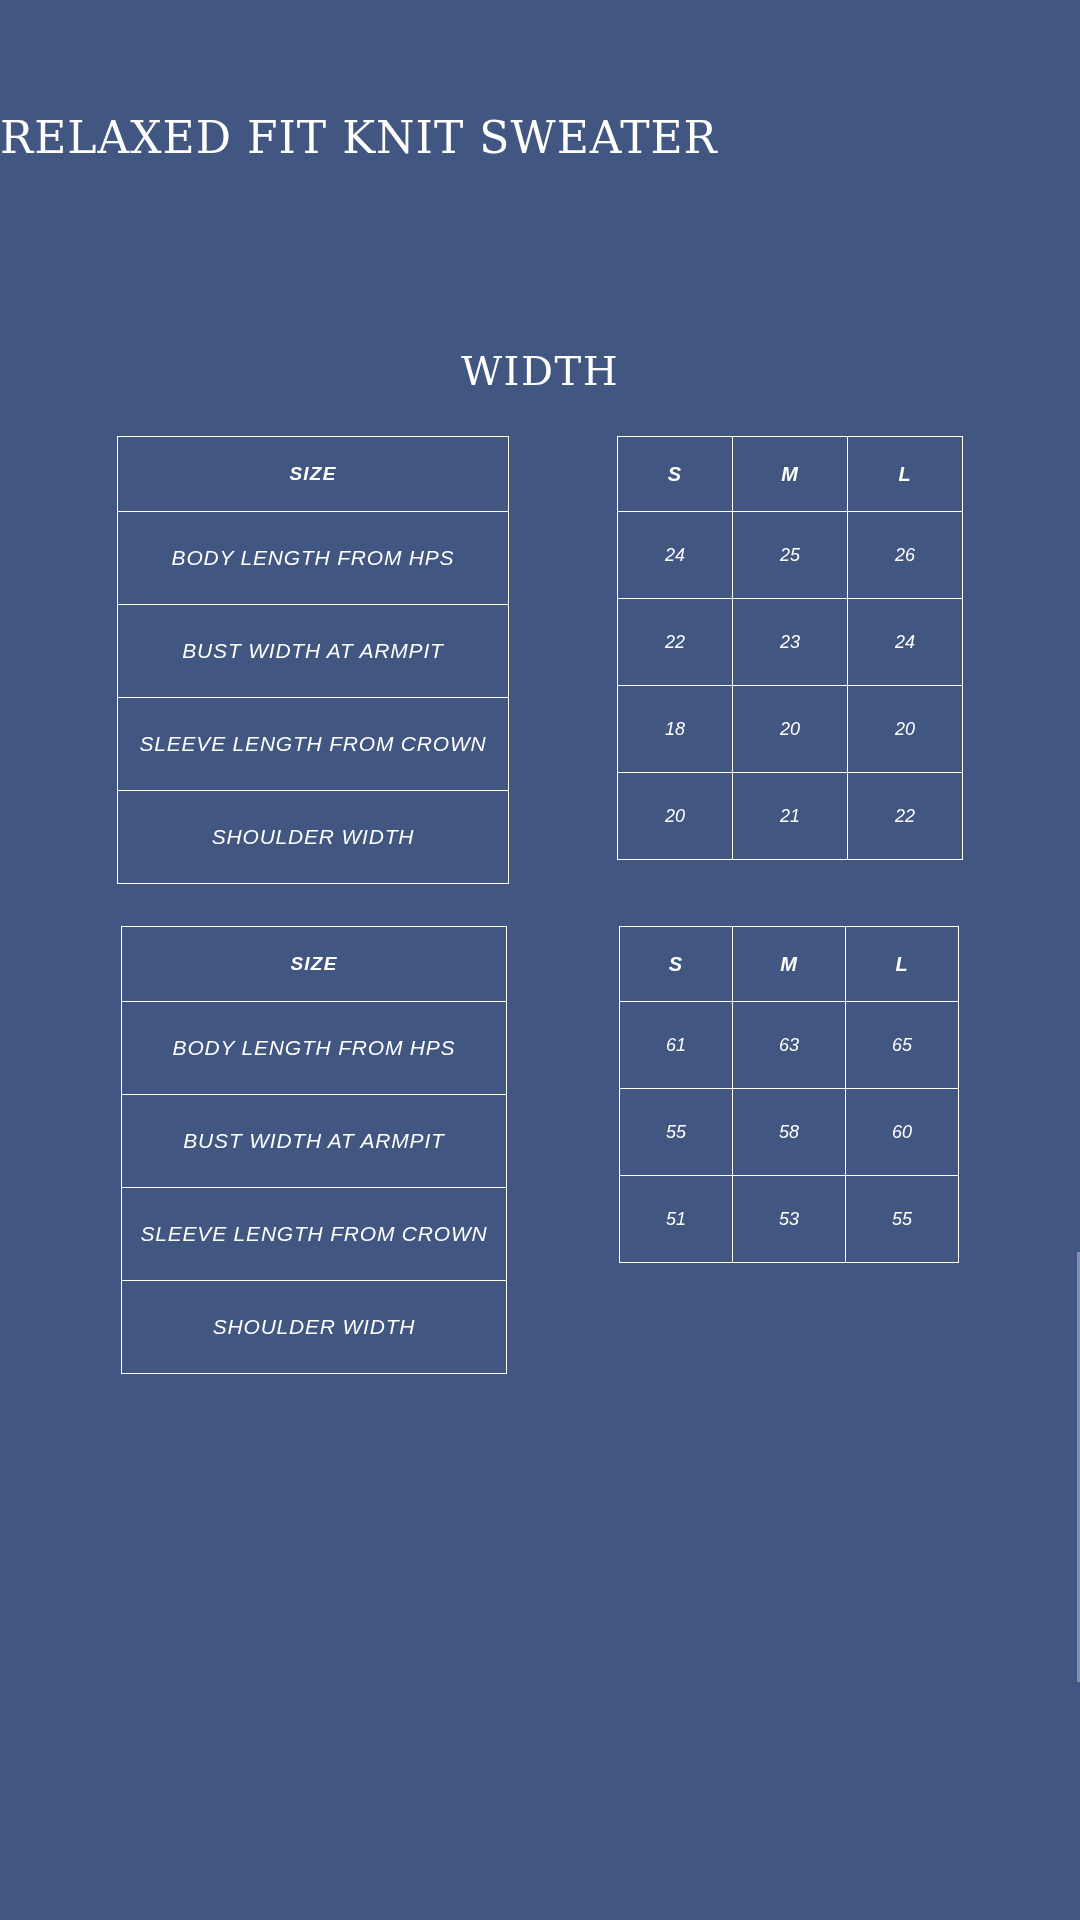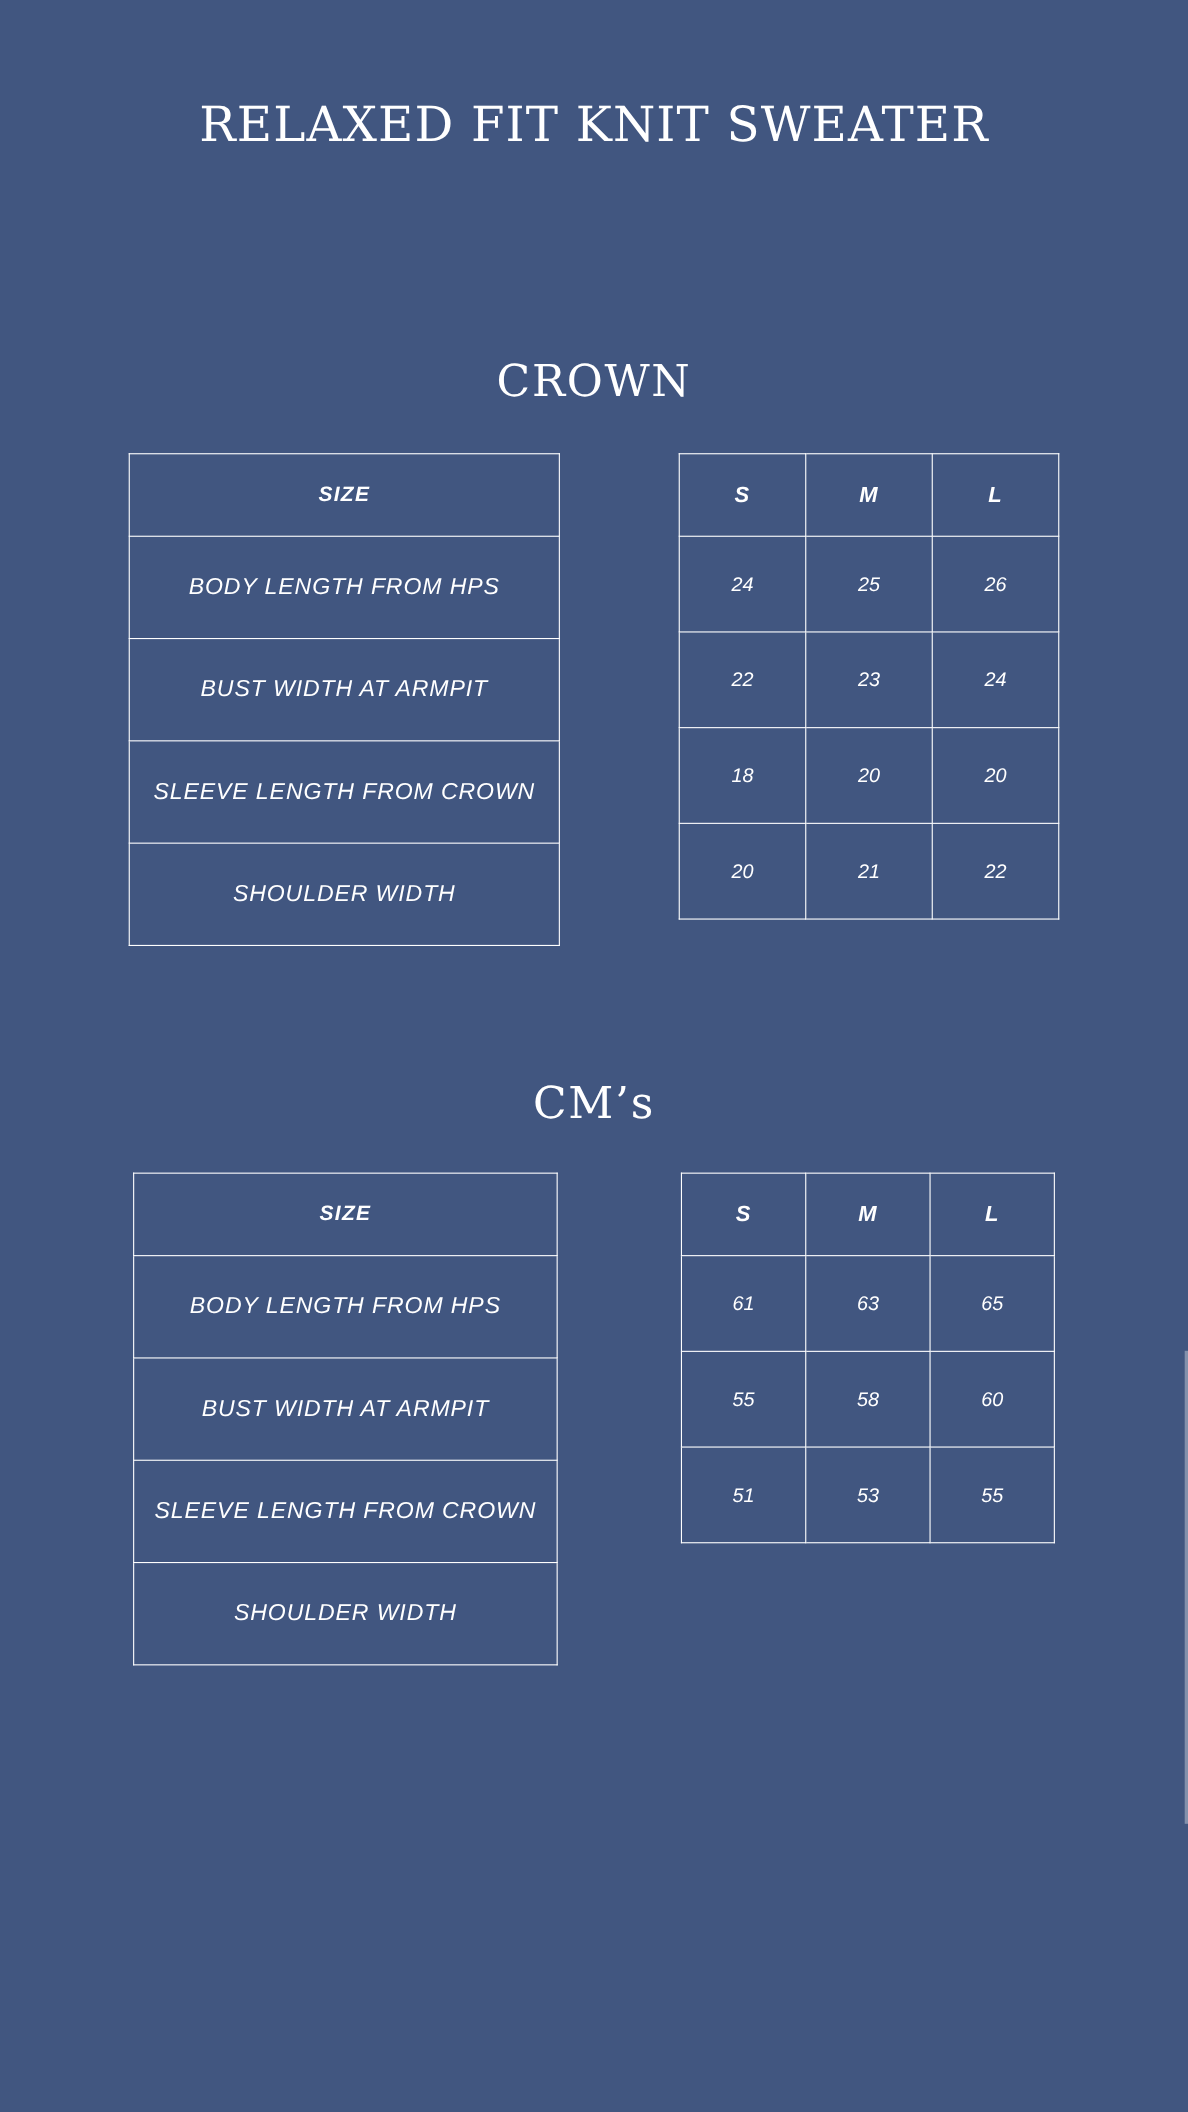--- a/index.html
+++ b/index.html
@@ -17,26 +17,26 @@
   }
 
   .page {
     width: 1080px;
     height: 1920px;
     position: relative;
     box-sizing: border-box;
   }
 
   .title {
-    text-align: center;
+    text-align: left;
     font-family: "DejaVu Serif", serif;
     font-size: 44px;
     letter-spacing: 1px;
     color: #ffffff;
-    margin-top: 88px;
+    margin-top: 112px;
     font-weight: 400;
   }
 
   .section-heading {
     text-align: center;
     font-family: "DejaVu Serif", serif;
     font-size: 40px;
     letter-spacing: 1.5px;
     color: #ffffff;
     font-weight: 400;
@@ -132,21 +132,21 @@
   }
 </style>
 </head>
 <body>
 
 <div class="page">
 
   <h1 class="title">RELAXED FIT KNIT SWEATER</h1>
 
   <div class="block-inches">
-    <h2 class="section-heading section-inches-heading">CROWN</h2>
+    <h2 class="section-heading section-inches-heading">WIDTH</h2>
 
     <div class="tables-row">
 
       <table class="labels-table">
         <tbody>
           <tr>
             <th>SIZE</th>
           </tr>
           <tr>
             <td>BODY LENGTH FROM HPS</td>
@@ -190,21 +190,20 @@
             <td>21</td>
             <td>22</td>
           </tr>
         </tbody>
       </table>
 
     </div>
   </div>
 
   <div class="block-cm">
-    <h2 class="section-heading section-cm-heading">CM’s</h2>
 
     <div class="tables-row">
 
       <table class="labels-table">
         <tbody>
           <tr>
             <th>SIZE</th>
           </tr>
           <tr>
             <td>BODY LENGTH FROM HPS</td>

